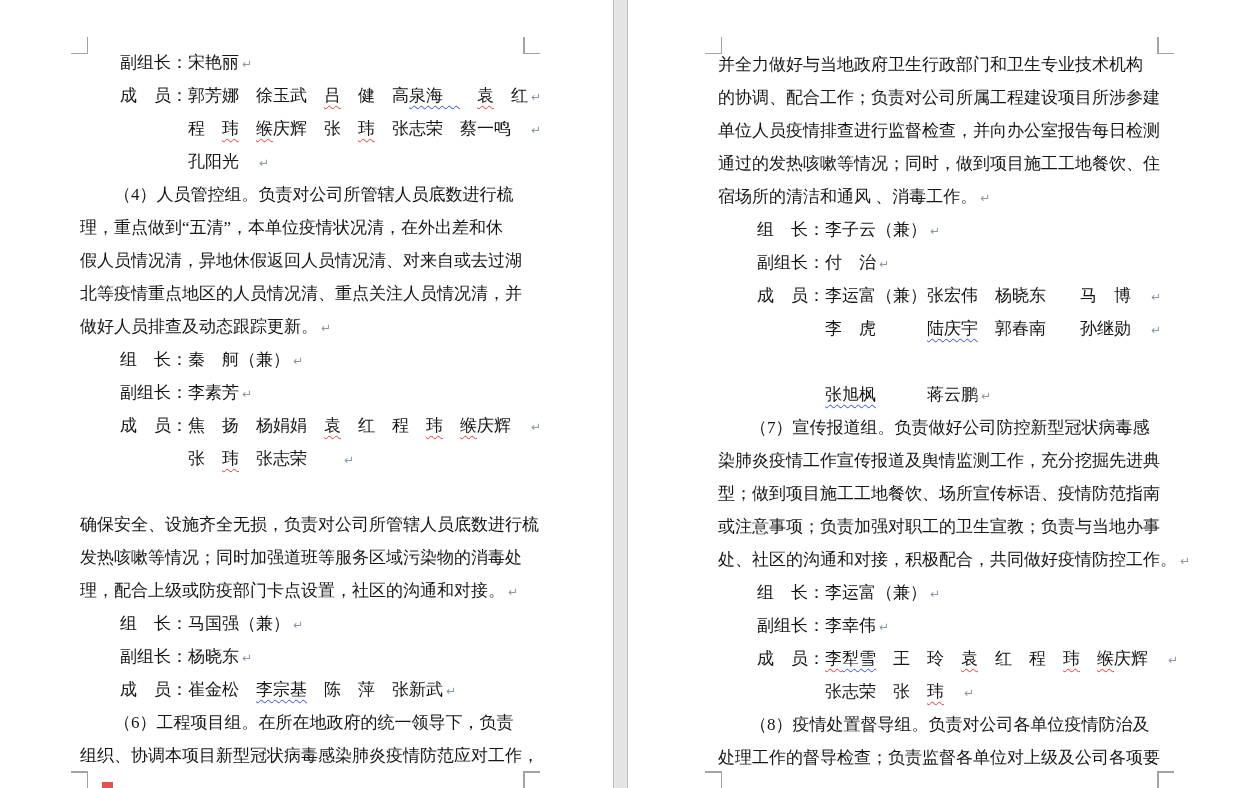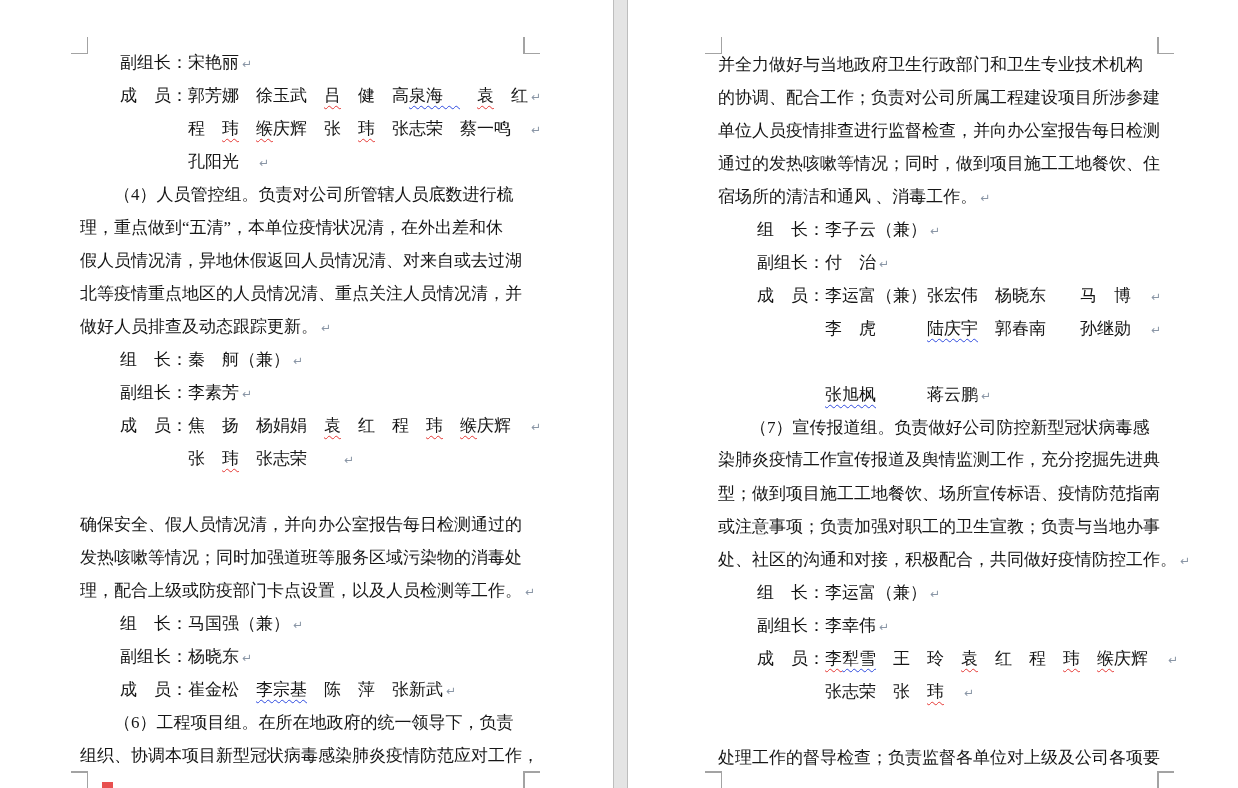--- a/index.html
+++ b/index.html
@@ -35,50 +35,51 @@
     <div class="text-line" style="left: 188px; top: 151px;"><span>孔阳光　</span><span class="pilcrow" style="color: rgb(138, 150, 166);">↵</span></div>
     <div class="text-line" style="left: 114px; top: 184px;"><span>（4）人员管控组。负责对公司所管辖人员底数进行梳</span></div>
     <div class="text-line" style="left: 80px; top: 217px;"><span>理，重点做到“五清”，本单位疫情状况清，在外出差和休</span></div>
     <div class="text-line" style="left: 80px; top: 250px;"><span>假人员情况清，异地休假返回人员情况清、对来自或去过湖</span></div>
     <div class="text-line" style="left: 80px; top: 283px;"><span>北等疫情重点地区的人员情况清、重点关注人员情况清，并</span></div>
     <div class="text-line" style="left: 80px; top: 316px;"><span>做好人员排查及动态跟踪更新。</span><span class="pilcrow" style="color: rgb(138, 150, 166);">↵</span></div>
     <div class="text-line" style="left: 120px; top: 349px;"><span>组　长：秦　舸（兼）</span><span class="pilcrow" style="color: rgb(138, 150, 166);">↵</span></div>
     <div class="text-line" style="left: 120px; top: 382px;"><span>副组长：李素芳</span><span class="pilcrow" style="color: rgb(138, 150, 166);">↵</span></div>
     <div class="text-line" style="left: 120px; top: 415px;"><span>成　员：焦　扬　杨娟娟　</span><span class="sq-red" style="text-decoration-color: rgb(229, 57, 53);">袁</span><span>　红　程　</span><span class="sq-red" style="text-decoration-color: rgb(229, 57, 53);">玮</span><span>　</span><span class="sq-red" style="text-decoration-color: rgb(229, 57, 53);">缑</span><span>庆辉　</span><span class="pilcrow" style="color: rgb(138, 150, 166);">↵</span></div>
     <div class="text-line" style="left: 188px; top: 448px;"><span>张　</span><span class="sq-red" style="text-decoration-color: rgb(229, 57, 53);">玮</span><span>　张志荣　　</span><span class="pilcrow" style="color: rgb(138, 150, 166);">↵</span></div>
-    <div class="text-line" style="left: 80px; top: 514px;"><span>确保安全、假人员情况清，并向办公室报告每日检测通过的</span></div>
+    <div class="text-line" style="left: 80px; top: 514px;"><span>确保安全、设施齐全无损，负责对公司所管辖人员底数进行梳</span></div>
     <div class="text-line" style="left: 80px; top: 547px;"><span>发热咳嗽等情况；同时加强道班等服务区域污染物的消毒处</span></div>
-    <div class="text-line" style="left: 80px; top: 580px;"><span>理，配合上级或防疫部门卡点设置，以及人员检测等工作。</span><span class="pilcrow" style="color: rgb(138, 150, 166);">↵</span></div>
+    <div class="text-line" style="left: 80px; top: 580px;"><span>理，配合上级或防疫部门卡点设置，社区的沟通和对接。</span><span class="pilcrow" style="color: rgb(138, 150, 166);">↵</span></div>
     <div class="text-line" style="left: 120px; top: 613px; text-align: right;"><span>组　长：马国强（兼）</span><span class="pilcrow" style="color: rgb(138, 150, 166);">↵</span></div>
     <div class="text-line" style="left: 120px; top: 646px; text-align: right;"><span>副组长：杨晓东</span><span class="pilcrow" style="color: rgb(138, 150, 166);">↵</span></div>
     <div class="text-line" style="left: 120px; top: 679px;"><span>成　员：崔金松　</span><span class="sq-blue" style="text-decoration-color: rgb(47, 75, 223);">李宗基</span><span>　陈　萍　张新武</span><span class="pilcrow" style="color: rgb(138, 150, 166);">↵</span></div>
     <div class="text-line" style="left: 114px; top: 712px;"><span>（6）工程项目组。在所在地政府的统一领导下，负责</span></div>
     <div class="text-line" style="left: 80px; top: 745px;"><span>组织、协调本项目新型冠状病毒感染肺炎疫情防范应对工作，</span></div>
   </div>
 <div id="page-gap"></div>
 <div id="page-right" class="page">
     <div class="text-line" style="left: 90px; top: 54px;"><span>并全力做好与当地政府卫生行政部门和卫生专业技术机构</span></div>
     <div class="text-line" style="left: 90px; top: 87px;"><span>的协调、配合工作；负责对公司所属工程建设项目所涉参建</span></div>
     <div class="text-line" style="left: 90px; top: 120px;"><span>单位人员疫情排查进行监督检查，并向办公室报告每日检测</span></div>
     <div class="text-line" style="left: 90px; top: 186px;"><span>宿场所的清洁和通风 、消毒工作。</span><span class="pilcrow" style="color: rgb(138, 150, 166);">↵</span></div>
     <div class="text-line" style="left: 90px; top: 153px;"><span>通过的发热咳嗽等情况；同时，做到项目施工工地餐饮、住</span></div>
     <div class="text-line" style="left: 129px; top: 219px;"><span>组　长：李子云（兼）</span><span class="pilcrow" style="color: rgb(138, 150, 166);">↵</span></div>
     <div class="text-line" style="left: 129px; top: 252px;"><span>副组长：付　治</span><span class="pilcrow" style="color: rgb(138, 150, 166);">↵</span></div>
     <div class="text-line" style="left: 129px; top: 285px;"><span>成　员：李运富（兼）张宏伟　杨晓东　　马　博　</span><span class="pilcrow" style="color: rgb(138, 150, 166);">↵</span></div>
     <div class="text-line" style="left: 197px; top: 318px;"><span>李　虎　　　</span><span class="sq-blue" style="text-decoration-color: rgb(47, 75, 223);">陆庆宇</span><span>　郭春南　　孙继勋　</span><span class="pilcrow" style="color: rgb(138, 150, 166);">↵</span></div>
     <div class="text-line" style="left: 197px; top: 384px;"><span class="sq-blue" style="text-decoration-color: rgb(47, 75, 223);">张旭枫</span><span>　　　蒋云鹏</span><span class="pilcrow" style="color: rgb(138, 150, 166);">↵</span></div>
     <div class="text-line" style="left: 122px; top: 417px;"><span>（7）宣传报道组。负责做好公司防控新型冠状病毒感</span></div>
-    <div class="text-line" style="left: 90px; top: 450px; font-family: Liberation Mono, monospace;"><span>染肺炎疫情工作宣传报道及舆情监测工作，充分挖掘先进典</span></div>
+    <div class="text-line" style="left: 90px; top: 450px;"><span>染肺炎疫情工作宣传报道及舆情监测工作，充分挖掘先进典</span></div>
     <div class="text-line" style="left: 90px; top: 483px;"><span>型；做到项目施工工地餐饮、场所宣传标语、疫情防范指南</span></div>
     <div class="text-line" style="left: 90px; top: 516px;"><span>或注意事项；负责加强对职工的卫生宣教；负责与当地办事</span></div>
     <div class="text-line" style="left: 90px; top: 549px;"><span>处、社区的沟通和对接，积极配合，共同做好疫情防控工作。</span><span class="pilcrow" style="color: rgb(138, 150, 166);">↵</span></div>
     <div class="text-line" style="left: 129px; top: 582px;"><span>组　长：李运富（兼）</span><span class="pilcrow" style="color: rgb(138, 150, 166);">↵</span></div>
     <div class="text-line" style="left: 129px; top: 615px;"><span>副组长：李幸伟</span><span class="pilcrow" style="color: rgb(138, 150, 166);">↵</span></div>
     <div class="text-line" style="left: 129px; top: 648px;"><span>成　员：</span><span class="sq-red" style="text-decoration-color: rgb(229, 57, 53);">李</span><span class="sq-blue" style="text-decoration-color: rgb(47, 75, 223);">犁雪</span><span>　王　玲　</span><span class="sq-red" style="text-decoration-color: rgb(229, 57, 53);">袁</span><span>　红　程　</span><span class="sq-red" style="text-decoration-color: rgb(229, 57, 53);">玮</span><span>　</span><span class="sq-red" style="text-decoration-color: rgb(229, 57, 53);">缑</span><span>庆辉　</span><span class="pilcrow" style="color: rgb(138, 150, 166);">↵</span></div>
     <div class="text-line" style="left: 197px; top: 681px;"><span>张志荣　张　</span><span class="sq-red" style="text-decoration-color: rgb(229, 57, 53);">玮</span><span>　</span><span class="pilcrow" style="color: rgb(138, 150, 166);">↵</span></div>
+    <div class="text-line" style="left: 122px; top: 714px;"><span>（8）疫情处置督导组。负责对公司各单位疫情防治及</span></div>
     <div class="text-line" style="left: 90px; top: 747px;"><span>处理工作的督导检查；负责监督各单位对上级及公司各项要</span></div>
   </div>
 
 <div class="crop" style="left: 86.5px; top: 37px; width: 1.5px; height: 17px; background: rgb(163, 163, 163);"></div>
 <div class="crop" style="left: 71px; top: 52.5px; width: 17px; height: 1.5px; background: rgb(163, 163, 163);"></div>
 <div class="crop" style="left: 523px; top: 37px; width: 1.5px; height: 17px; background: rgb(163, 163, 163);"></div>
 <div class="crop" style="left: 523px; top: 52.5px; width: 17px; height: 1.5px; background: rgb(163, 163, 163);"></div>
 <div class="crop" style="left: 86.5px; top: 771px; width: 1.5px; height: 17px; background: rgb(163, 163, 163);"></div>
 <div class="crop" style="left: 71px; top: 771px; width: 17px; height: 1.5px; background: rgb(163, 163, 163);"></div>
 <div class="crop" style="left: 523px; top: 771px; width: 1.5px; height: 17px; background: rgb(163, 163, 163);"></div>

